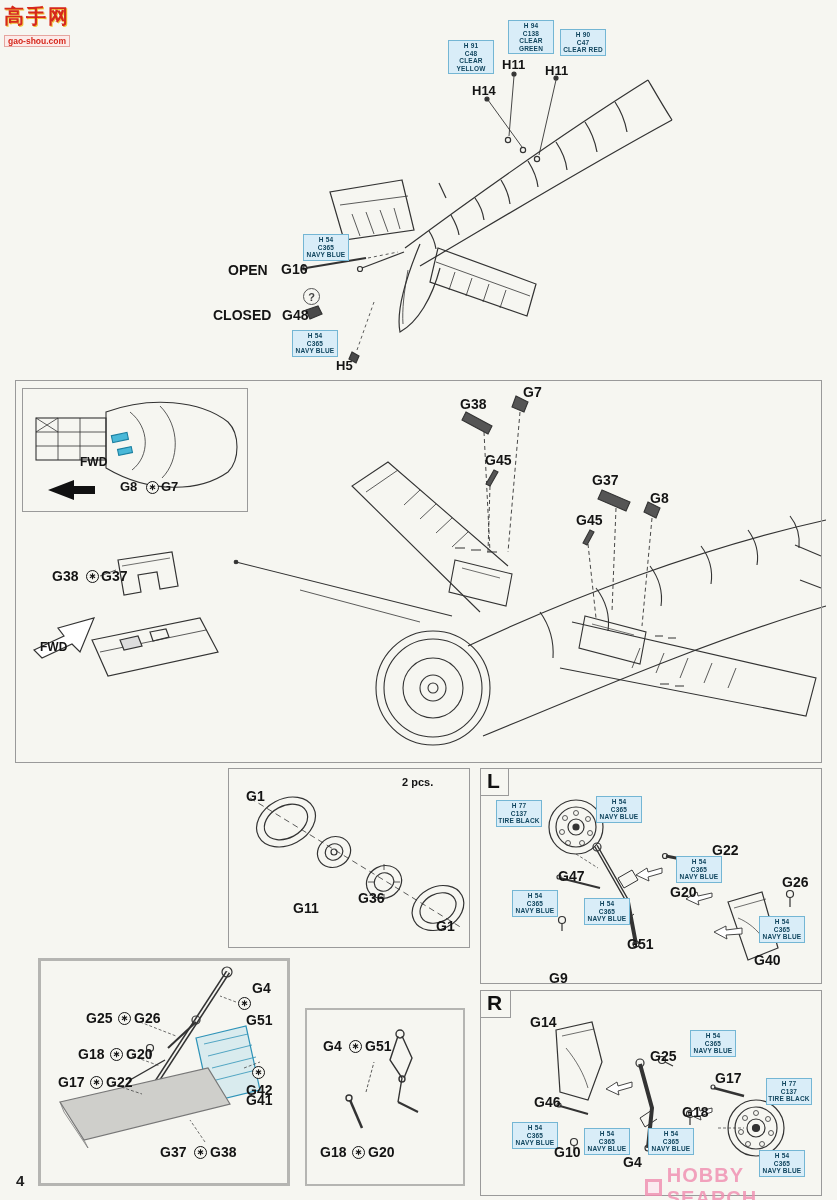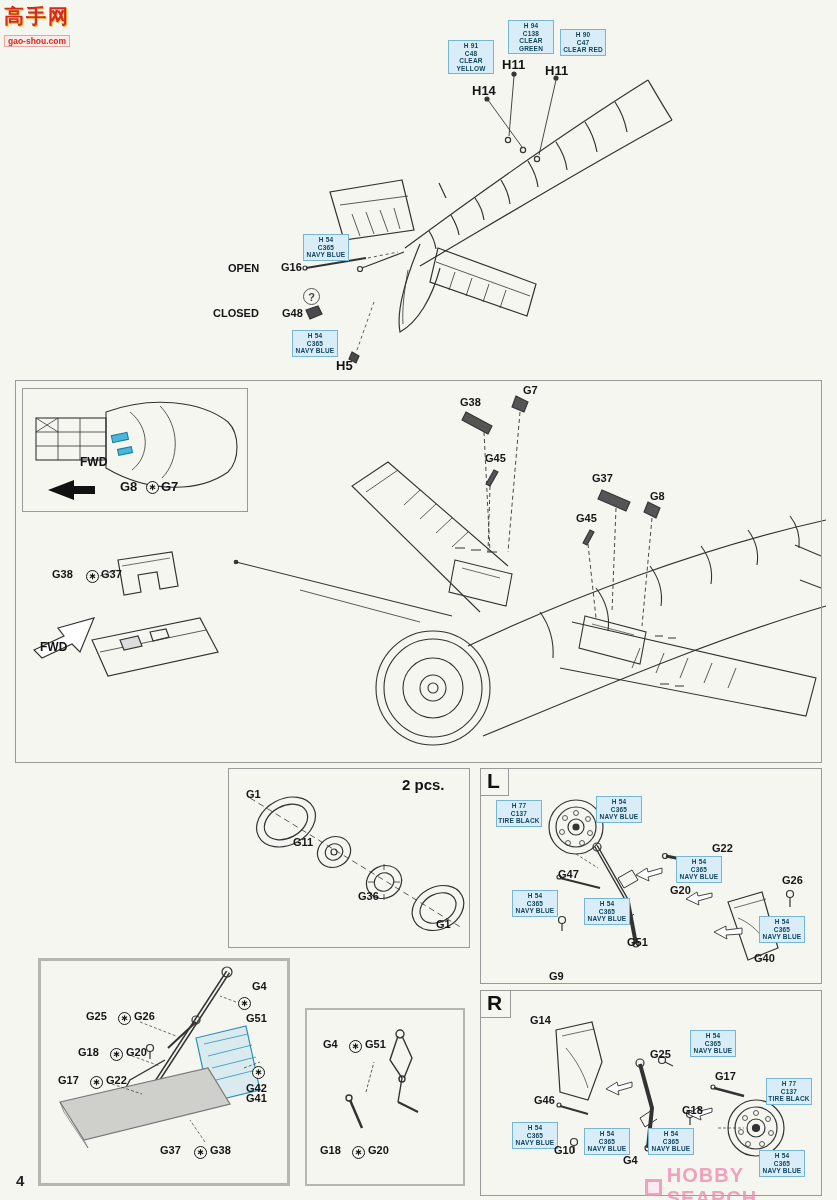--- a/index.html
+++ b/index.html
@@ -4,21 +4,21 @@
 <style>
   *{margin:0;padding:0;box-sizing:border-box}
   html,body{background:#9a9a9a}
   body{font-family:"Liberation Sans",sans-serif}
   .page{position:relative;width:837px;height:1200px;margin:0 auto;background:#f6f6f1;overflow:hidden}
   .art{position:absolute;left:0;top:0;z-index:1}
   .frame{position:absolute;border:1px solid #9a9a9a;z-index:2}
   .frame.thick{border:3px solid #b5b5b2}
   .frame.med{border:2px solid #b5b5b2}
   .plabel{position:absolute;z-index:3;font-weight:bold;font-size:13px;color:#141414;white-space:nowrap}
-  .plabel.big{font-size:11px}
+  .plabel.big{font-size:14px}
   .callout{position:absolute;z-index:3;width:46px;border:1px solid #74b6d4;background:#d9edf8;text-align:center;color:#10455e;font-weight:bold;padding:1px 0}
   .callout div{font-size:6.5px;line-height:7.5px;letter-spacing:.2px}
   .glue{position:absolute;z-index:3;width:13px;height:13px;border:1.5px solid #141414;border-radius:50%;display:flex;align-items:center;justify-content:center;font-size:9px;line-height:1;font-weight:bold;color:#141414;background:#f6f6f1}
   .qmark{position:absolute;z-index:3;width:17px;height:17px;border:1.6px solid #555;border-radius:50%;display:flex;align-items:center;justify-content:center;font-weight:bold;font-size:11px;color:#444;background:#f6f6f1}
   .cornertab{position:absolute;z-index:3;font-weight:bold;font-size:21px;color:#111;background:#f6f6f1;border-right:1px solid #9a9a9a;border-bottom:1px solid #9a9a9a;padding:0 8px 2px 6px}
   .pagenum{position:absolute;z-index:3;font-weight:bold;font-size:15px;color:#222}
   .wm-tl{position:absolute;left:4px;top:3px;z-index:4}
   .wm-tl .l1{font-size:20px;font-weight:bold;color:#d6281c;text-shadow:1px 1px 0 #f0c23c;letter-spacing:2px}
   .wm-tl .l2{display:inline-block;margin-top:1px;font-size:8.5px;font-weight:bold;color:#d6281c;background:#fcebe9;border:1px solid #e6a59f;padding:0 3px}
   .wm-br{position:absolute;left:645px;top:1164px;z-index:4;display:flex;align-items:center;gap:5px;opacity:.8}
@@ -331,23 +331,23 @@
   <span class="plabel big" style="left:485px;top:452px">G45</span>
   <span class="plabel big" style="left:592px;top:472px">G37</span>
   <span class="plabel big" style="left:650px;top:490px">G8</span>
   <span class="plabel big" style="left:576px;top:512px">G45</span>
 
   <span class="plabel big" style="left:52px;top:568px">G38</span>
   <span class="glue" style="left:86px;top:570px">∗</span>
   <span class="plabel big" style="left:101px;top:568px">G37</span>
   <span class="plabel" style="left:40px;top:640px;font-size:12px">FWD</span>
 
-  <span class="plabel" style="left:402px;top:776px;font-size:15px">2 pcs.</span>
+  <span class="plabel" style="left:402px;top:776px;font-size:11px">2 pcs.</span>
   <span class="plabel big" style="left:246px;top:788px">G1</span>
-  <span class="plabel big" style="left:293px;top:836px">G11</span>
+  <span class="plabel big" style="left:293px;top:900px">G11</span>
   <span class="plabel big" style="left:358px;top:890px">G36</span>
   <span class="plabel big" style="left:436px;top:918px">G1</span>
 
   <div class="callout" style="left:496px;top:800px">
     <div>H 77</div>
     <div>C137</div>
     <div>TIRE BLACK</div>
   </div>
   <div class="callout" style="left:596px;top:796px">
     <div>H 54</div>

